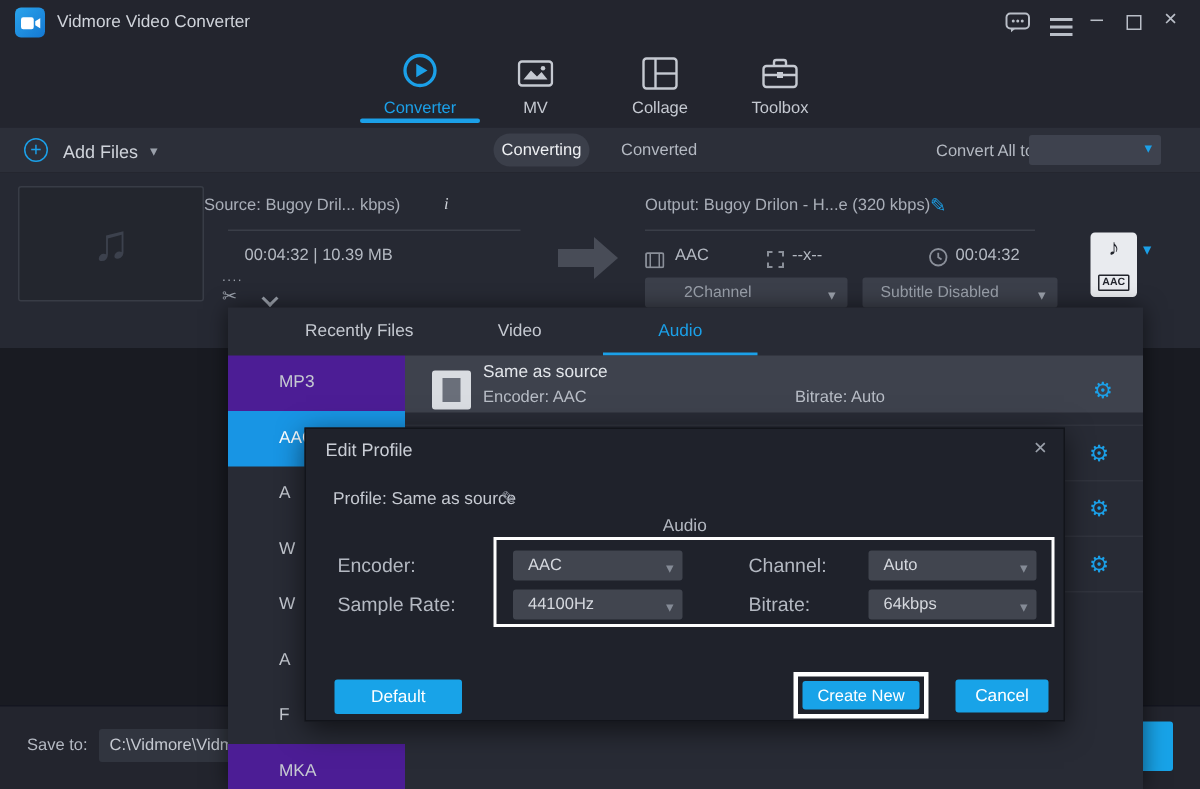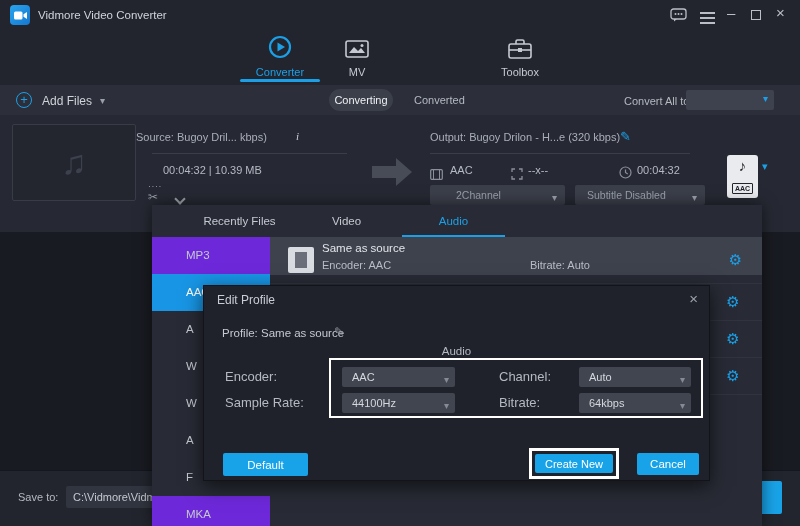--- a/index.html
+++ b/index.html
@@ -69,21 +69,21 @@
               font-size:11px; color:#c5c9d1; line-height:22px; padding-left:7px; white-space:nowrap; overflow:hidden; }
   .convert-all-btn { left:690px; top:481px; width:92px; height:33px; background:#18a3e8; border-radius:2px; }
 
   
   .panel { left:152px; top:205px; width:610px; height:321px; background:#282b35; box-shadow:0 0 14px rgba(0,0,0,.55); z-index:10; }
   .ptabs { display:flex; padding-left:34px; height:32px; }
   .ptab { position:relative; width:107px; text-align:center; line-height:32px; font-size:11.5px; color:#c5c9d1; }
   .ptab.active { color:#1ba0e8; }
   .ptab.active::after { content:""; position:absolute; left:2px; right:2px; bottom:0; height:2px; background:#1ba0e8; }
   .side-item { position:absolute; left:0; width:118px; height:37px; line-height:37px; padding-left:34px; font-size:11.5px; color:#c5c9d1; }
-  .side-item.shade { background:#6d28d9; }
+  .side-item.shade { background:#4c1d95; }
   .side-item.selected { background:#1895e4; color:#fff; }
   .prow { position:absolute; left:118px; right:0; }
   .prow.hl { background:#3e424d; }
   .prow .pthumb { position:absolute; left:18px; top:10px; width:26px; height:26px; background:#d9dce1; border-radius:2px; }
   .prow .pthumb::after { content:""; position:absolute; left:7px; top:5px; width:12px; height:16px; background:#6a6f7a; }
   .prow .ptitle { position:absolute; left:52px; top:5px; font-size:11.5px; color:#e2e5ea; }
   .prow .psub { position:absolute; left:52px; top:22px; font-size:11px; color:#b8bdc6; }
   .prow .pbit { position:absolute; left:260px; top:22px; font-size:11px; color:#b8bdc6; }
   .gear { position:absolute; font-size:15px; color:#1ba0e8; }
   .rsep { position:absolute; left:118px; right:0; height:1px; background:#31343e; }
@@ -149,20 +149,30 @@
   <div class="abs nav-tab" style="left:332px;width:50px;">
     <div class="ic">
       <svg width="24" height="22" viewBox="0 0 24 22">
           <rect x="1" y="3" width="22" height="16" rx="2" fill="none" stroke="#c5c9d1" stroke-width="1.6"></rect>
           <path d="M4 15 L9 9 L13 13 L16 10 L20 15 Z" fill="#c5c9d1"></path>
           <circle cx="17" cy="7.5" r="1.5" fill="#c5c9d1"></circle>
         </svg>
     </div>
     <div class="lbl">MV</div>
   </div>
+  <div class="abs nav-tab" style="left:410px;width:60px;">
+    <div class="ic">
+      <svg width="24" height="22" viewBox="0 0 24 22">
+          <rect x="1" y="1" width="22" height="20" rx="2" fill="none" stroke="#c5c9d1" stroke-width="1.6"></rect>
+          <line x1="9" y1="1" x2="9" y2="21" stroke="#c5c9d1" stroke-width="1.6"></line>
+          <line x1="9" y1="11" x2="23" y2="11" stroke="#c5c9d1" stroke-width="1.6"></line>
+        </svg>
+    </div>
+    <div class="lbl">Collage</div>
+  </div>
   <div class="abs nav-tab" style="left:490px;width:60px;">
     <div class="ic">
       <svg width="24" height="22" viewBox="0 0 24 22">
           <rect x="1" y="6" width="22" height="14" rx="2" fill="none" stroke="#c5c9d1" stroke-width="1.6"></rect>
           <path d="M8 6 V3.5 A1.5 1.5 0 0 1 9.5 2 H14.5 A1.5 1.5 0 0 1 16 3.5 V6" fill="none" stroke="#c5c9d1" stroke-width="1.6"></path>
           <line x1="1" y1="12" x2="23" y2="12" stroke="#c5c9d1" stroke-width="1.6"></line>
           <rect x="10" y="10" width="4" height="4" fill="#c5c9d1"></rect>
         </svg>
     </div>
     <div class="lbl">Toolbox</div>

